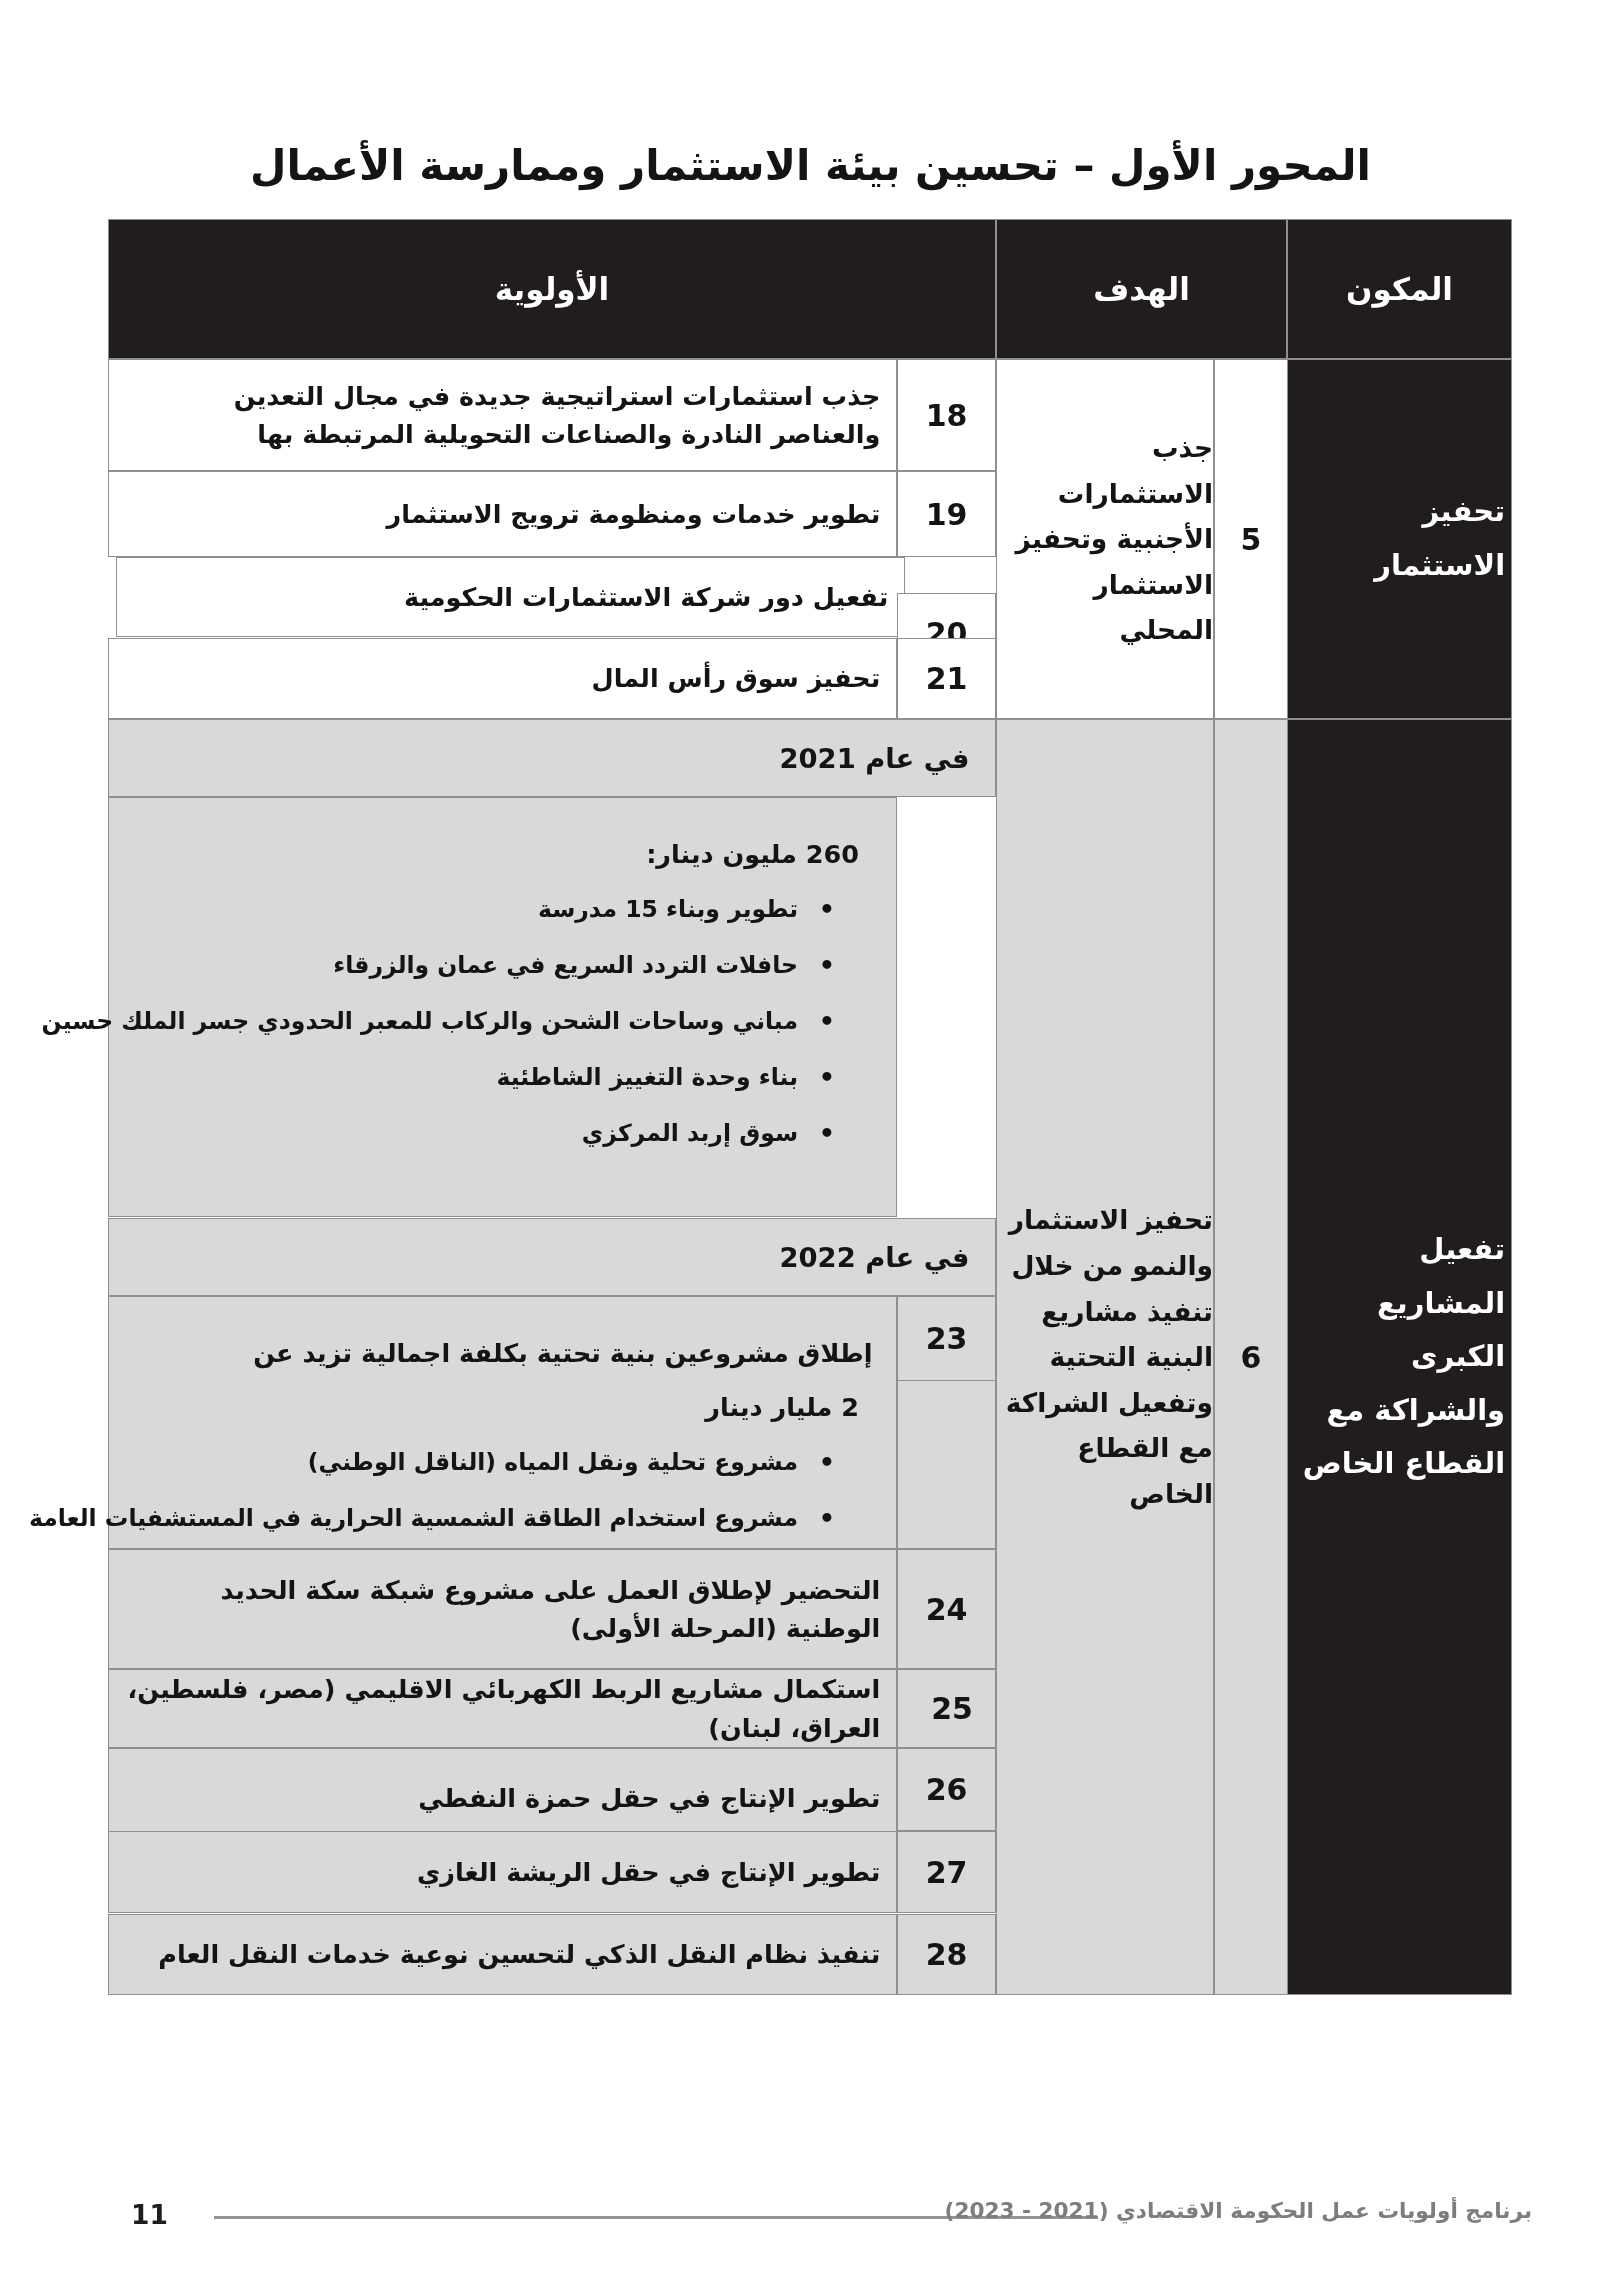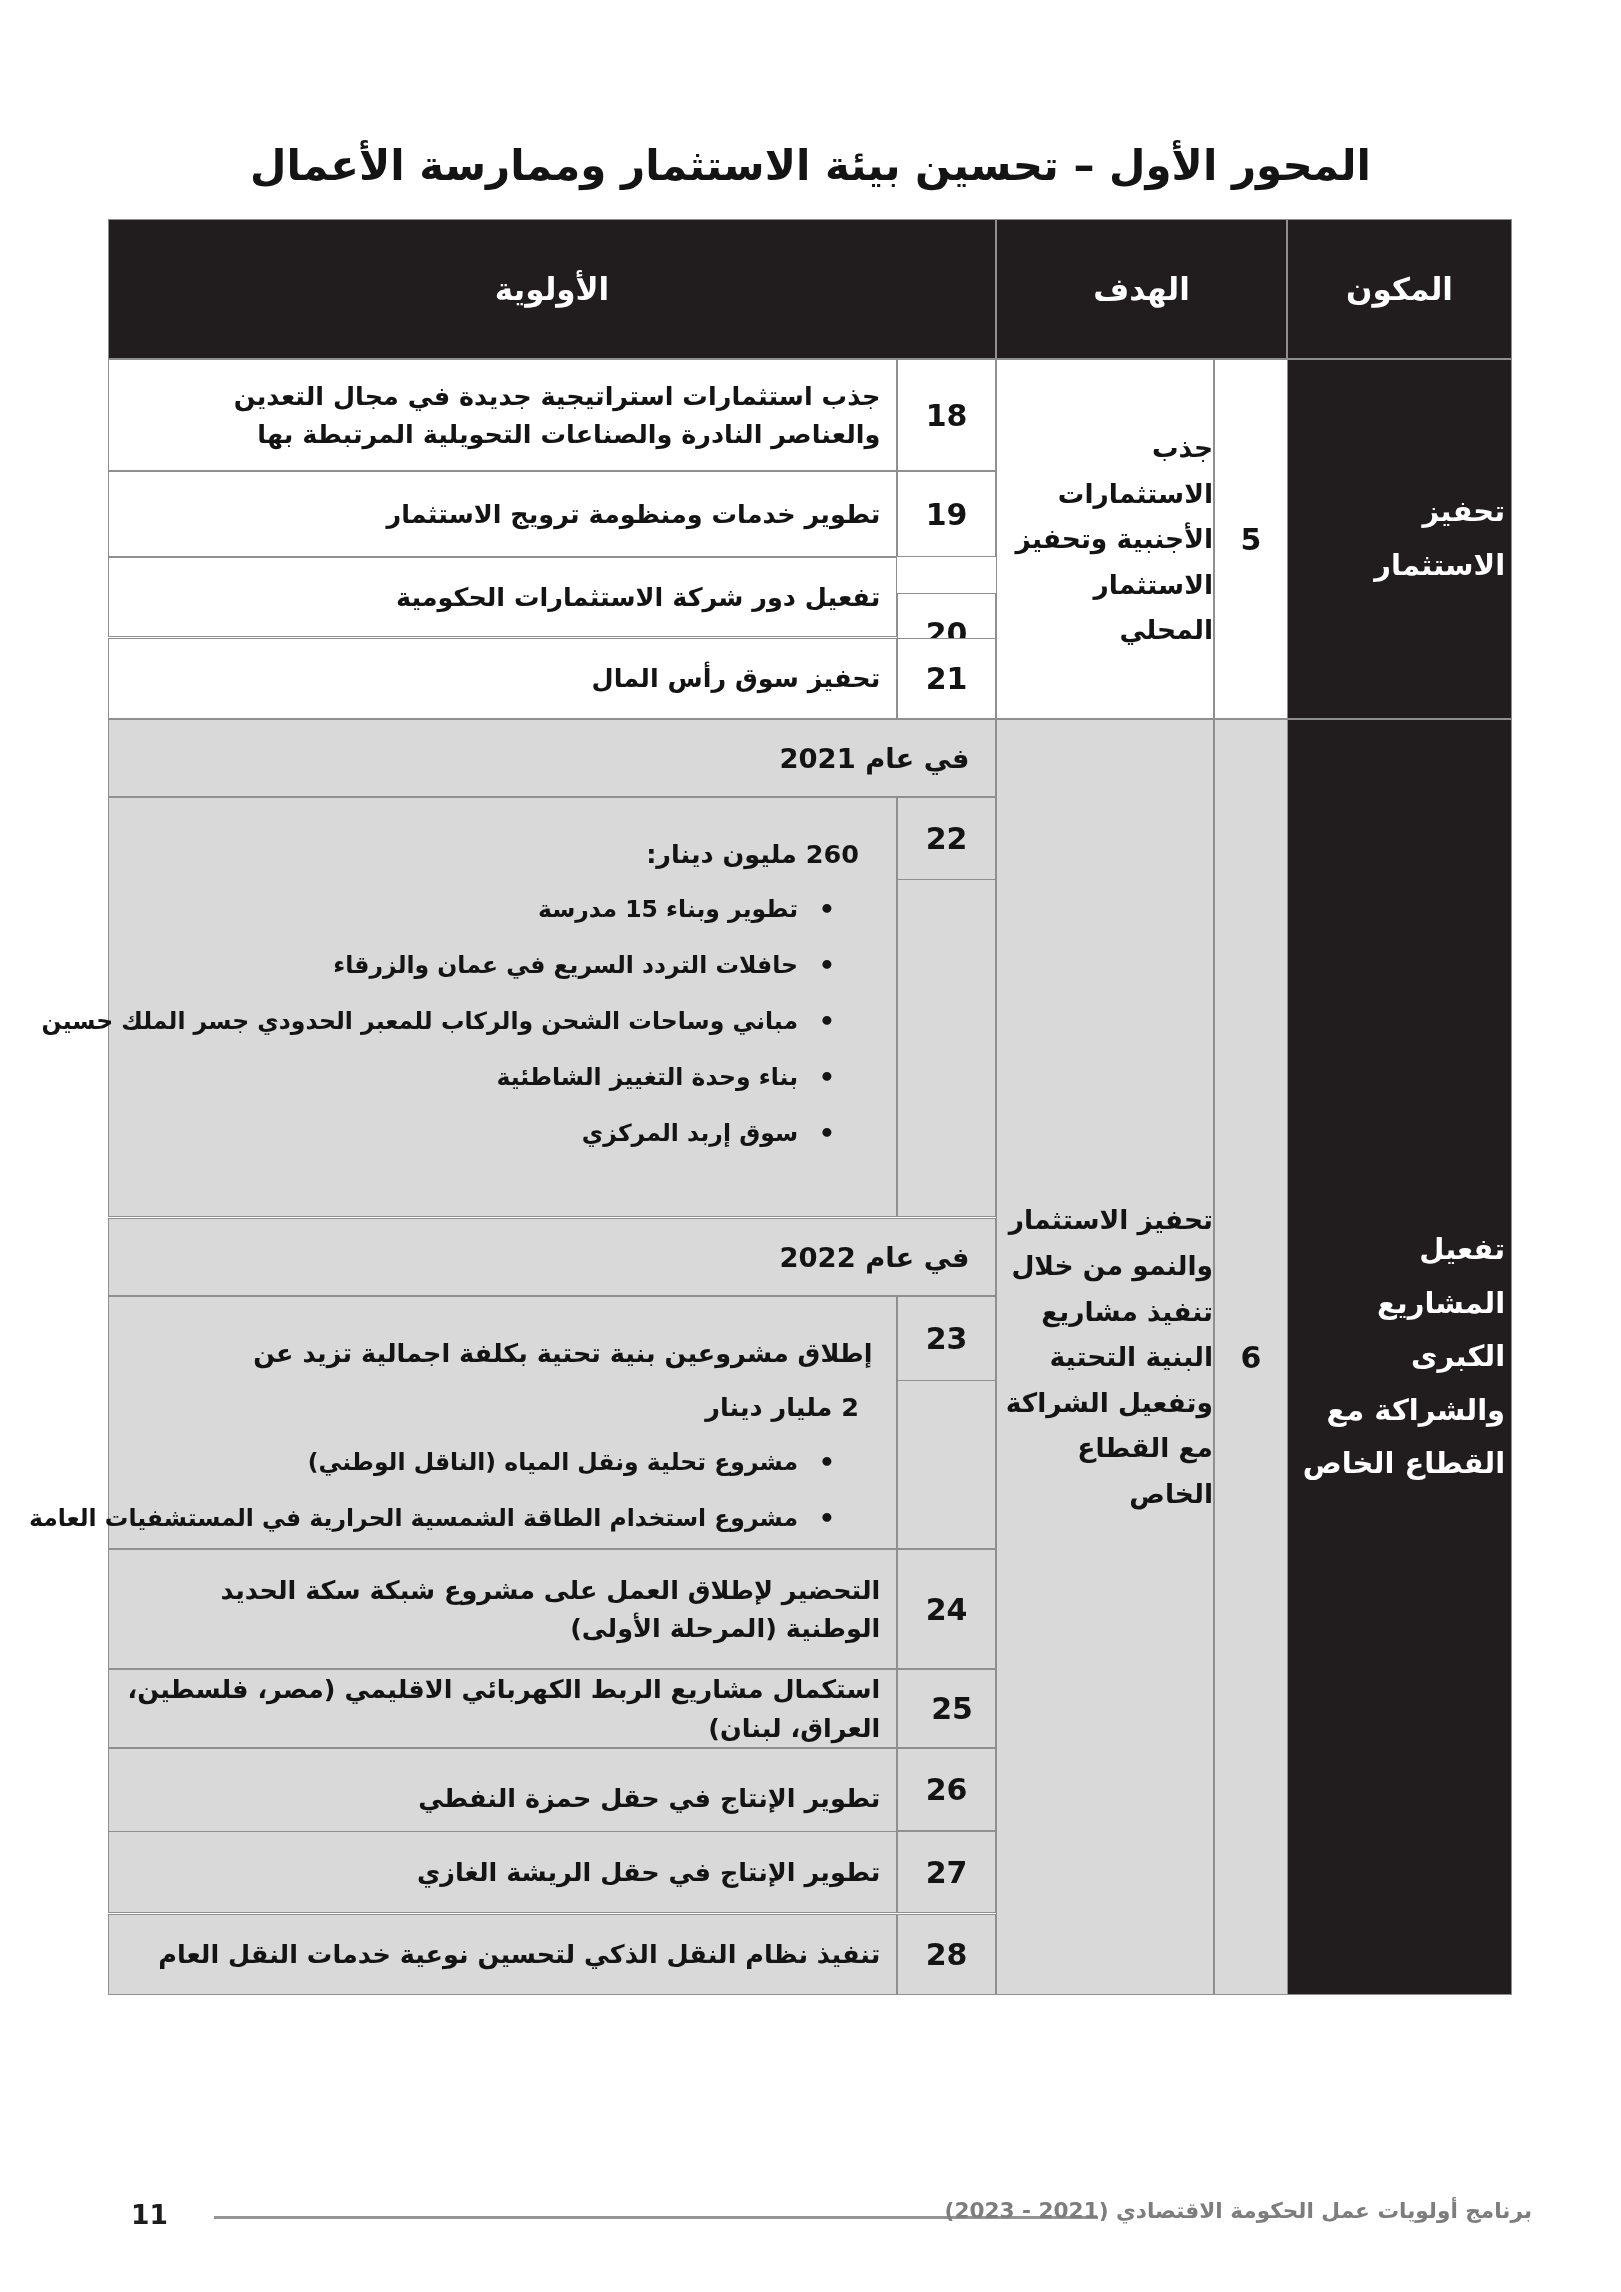--- a/index.html
+++ b/index.html
@@ -101,21 +101,21 @@
       <span>18</span>
     </div>
 
     <div class="cell whitebg vright rowtext" style="left:0;top:252px;width:789px;height:86px;">
       <span>تطوير خدمات ومنظومة ترويج الاستثمار</span>
     </div>
     <div class="cell whitebg center rownum" style="left:789px;top:252px;width:99px;height:86px;">
       <span>19</span>
     </div>
 
-    <div class="cell whitebg vright rowtext" style="left:0;top:338px;width:789px;height:80px;">
+    <div class="cell whitebg vright rowtext" style="left:8px;top:338px;width:789px;height:80px;">
       <span>تفعيل دور شركة الاستثمارات الحكومية</span>
     </div>
     <div class="cell whitebg center rownum" style="left:789px;top:338px;width:99px;height:80px;margin-top:36px;">
       <span>20</span>
     </div>
 
     <div class="cell whitebg vright rowtext" style="left:0;top:419px;width:789px;height:81px;">
       <span>تحفيز سوق رأس المال</span>
     </div>
     <div class="cell whitebg center rownum" style="left:789px;top:419px;width:99px;height:81px;">
@@ -139,25 +139,20 @@
     <div class="cell graybg blockcell" style="left:0;top:578px;width:789px;height:420px;">
       <div class="blkline l2">260 مليون دينار:</div>
       <ul class="blts">
         <li class="blt">تطوير وبناء 15 مدرسة</li>
         <li class="blt">حافلات التردد السريع في عمان والزرقاء</li>
         <li class="blt">مباني وساحات الشحن والركاب للمعبر الحدودي جسر الملك حسين</li>
         <li class="blt">بناء وحدة التغييز الشاطئية</li>
         <li class="blt">سوق إربد المركزي</li>
       </ul>
     </div>
-    <div class="cell graybg numcol" style="left:789px;top:578px;width:99px;height:420px;">
-      <div class="numbox" style="height:82px;">
-        <span>22</span>
-      </div>
-    </div>
 
     <div class="cell graybg vright yearrow" style="left:0;top:999px;width:888px;height:78px;">
       <span>في عام 2022</span>
     </div>
 
     <div class="cell graybg blockcell" style="left:0;top:1077px;width:789px;height:253px;">
       <div class="blkline l1">إطلاق مشروعين بنية تحتية بكلفة اجمالية تزيد عن</div>
       <div class="blkline l2">2 مليار دينار</div>
       <ul class="blts">
         <li class="blt">مشروع تحلية ونقل المياه (الناقل الوطني)</li>

